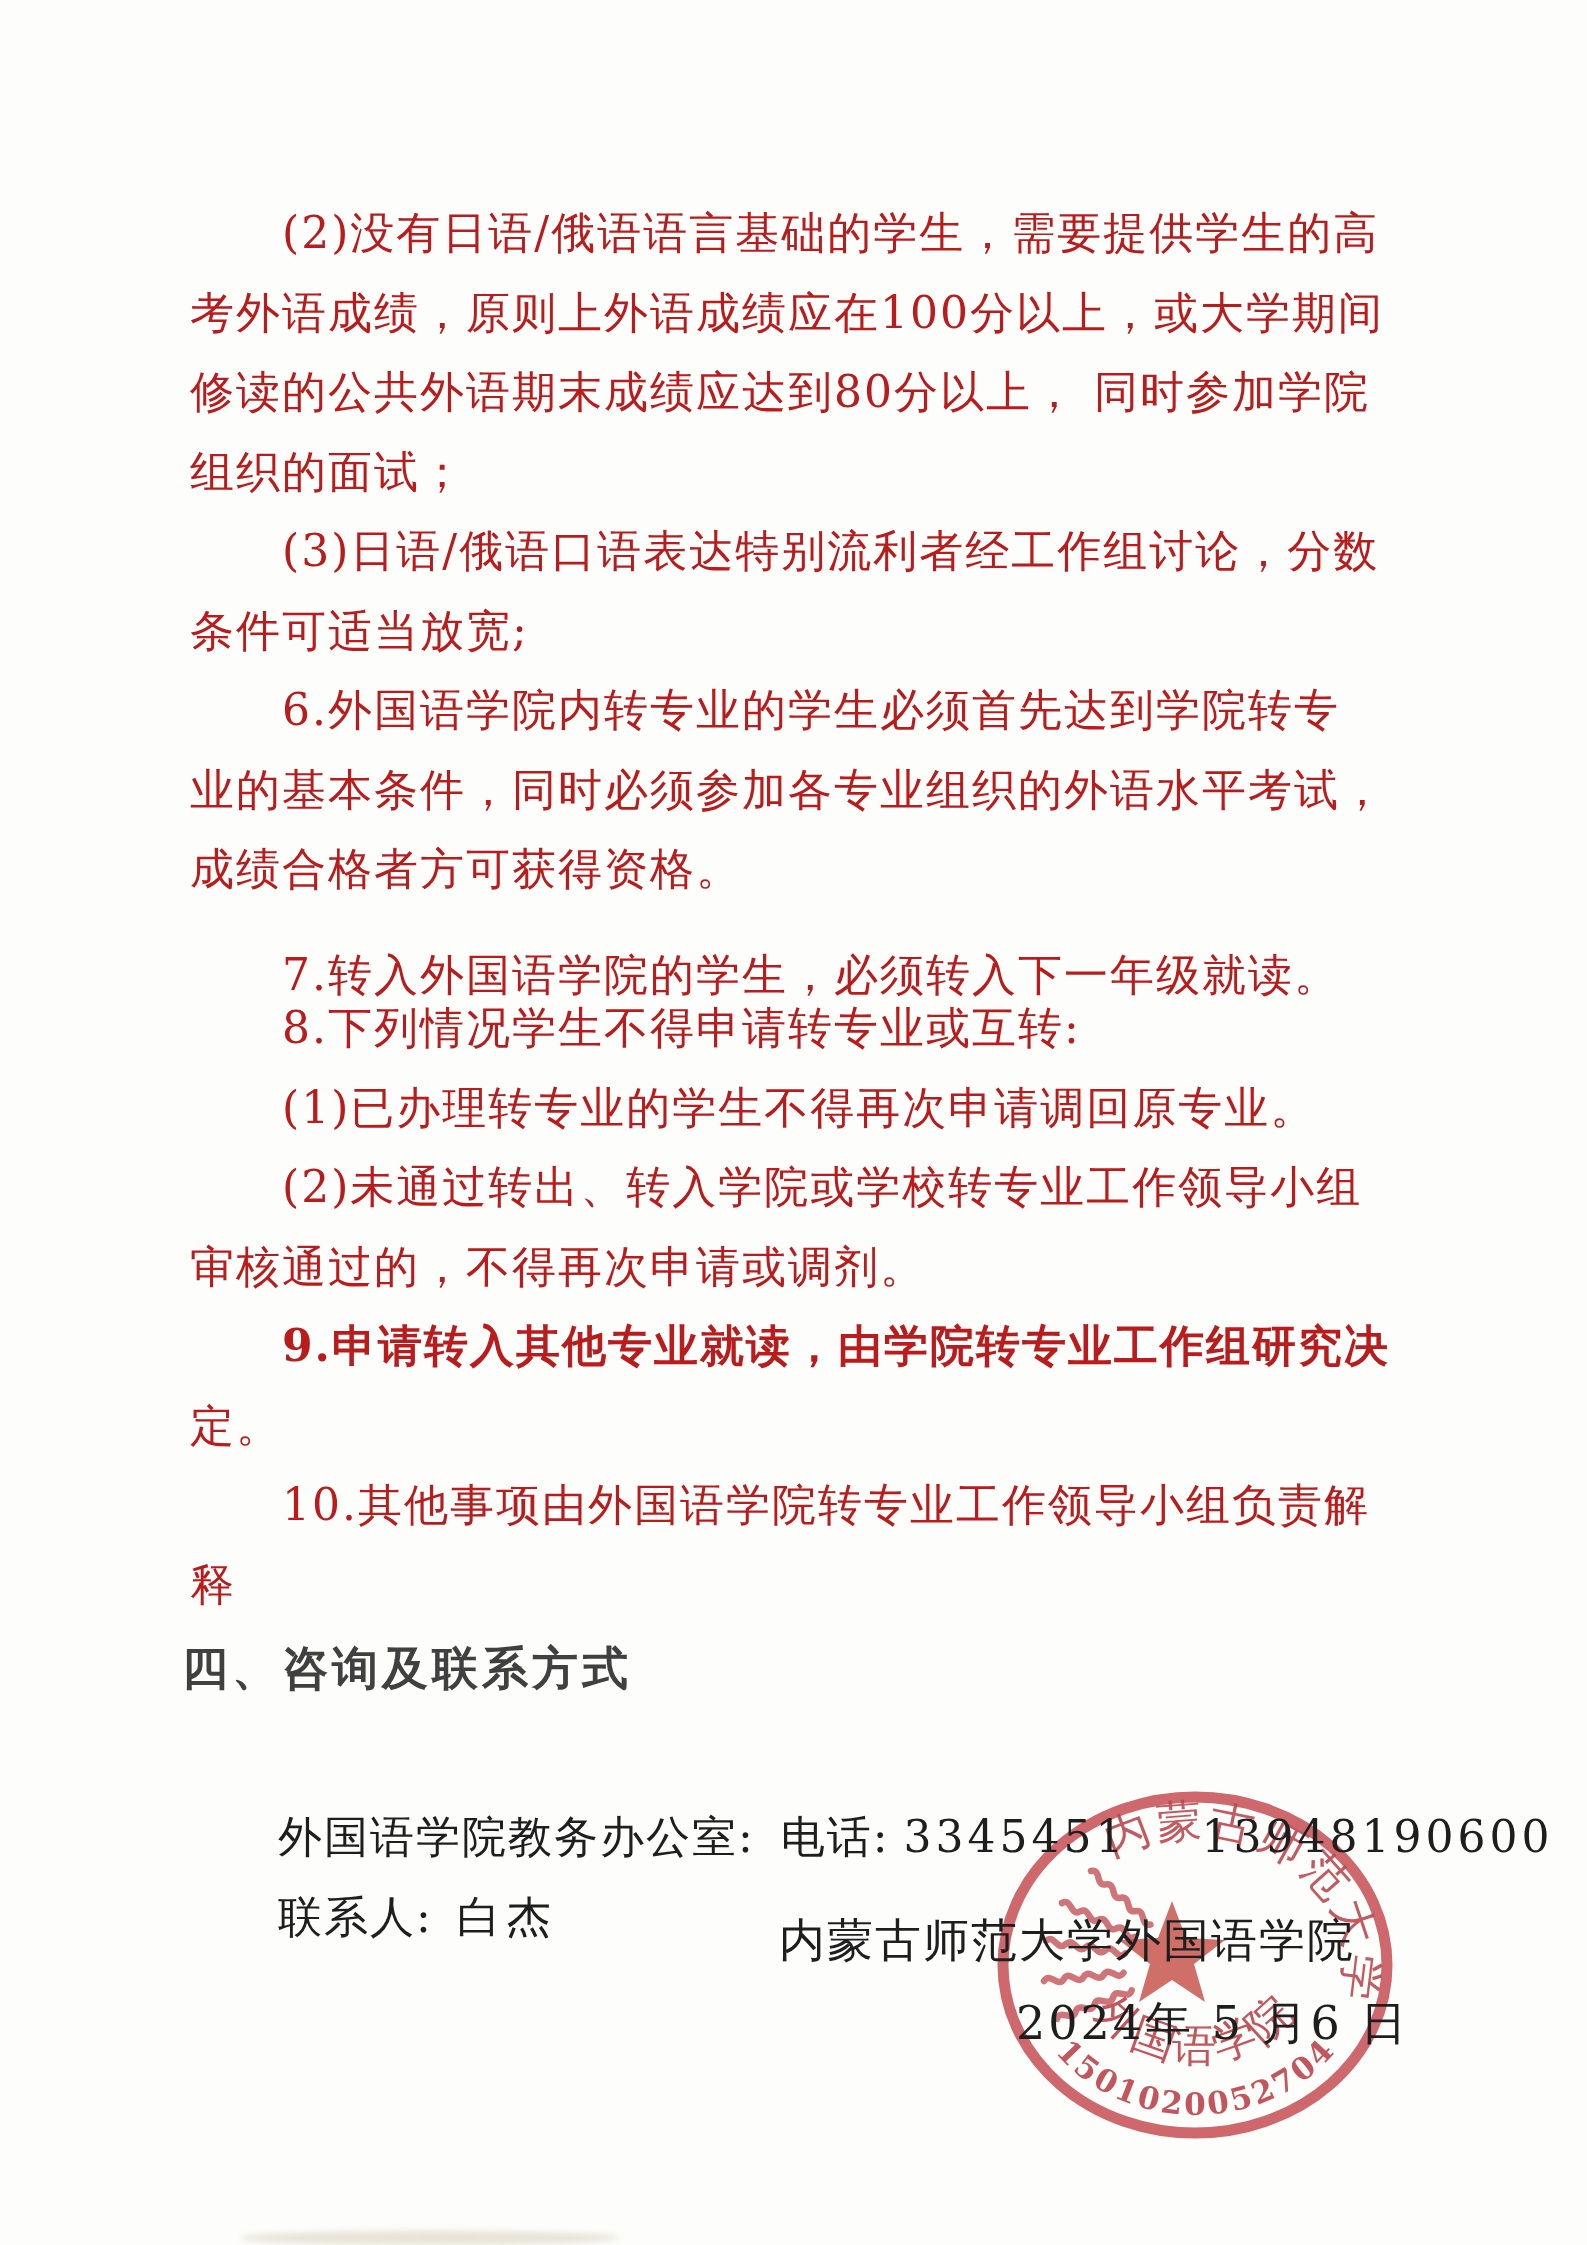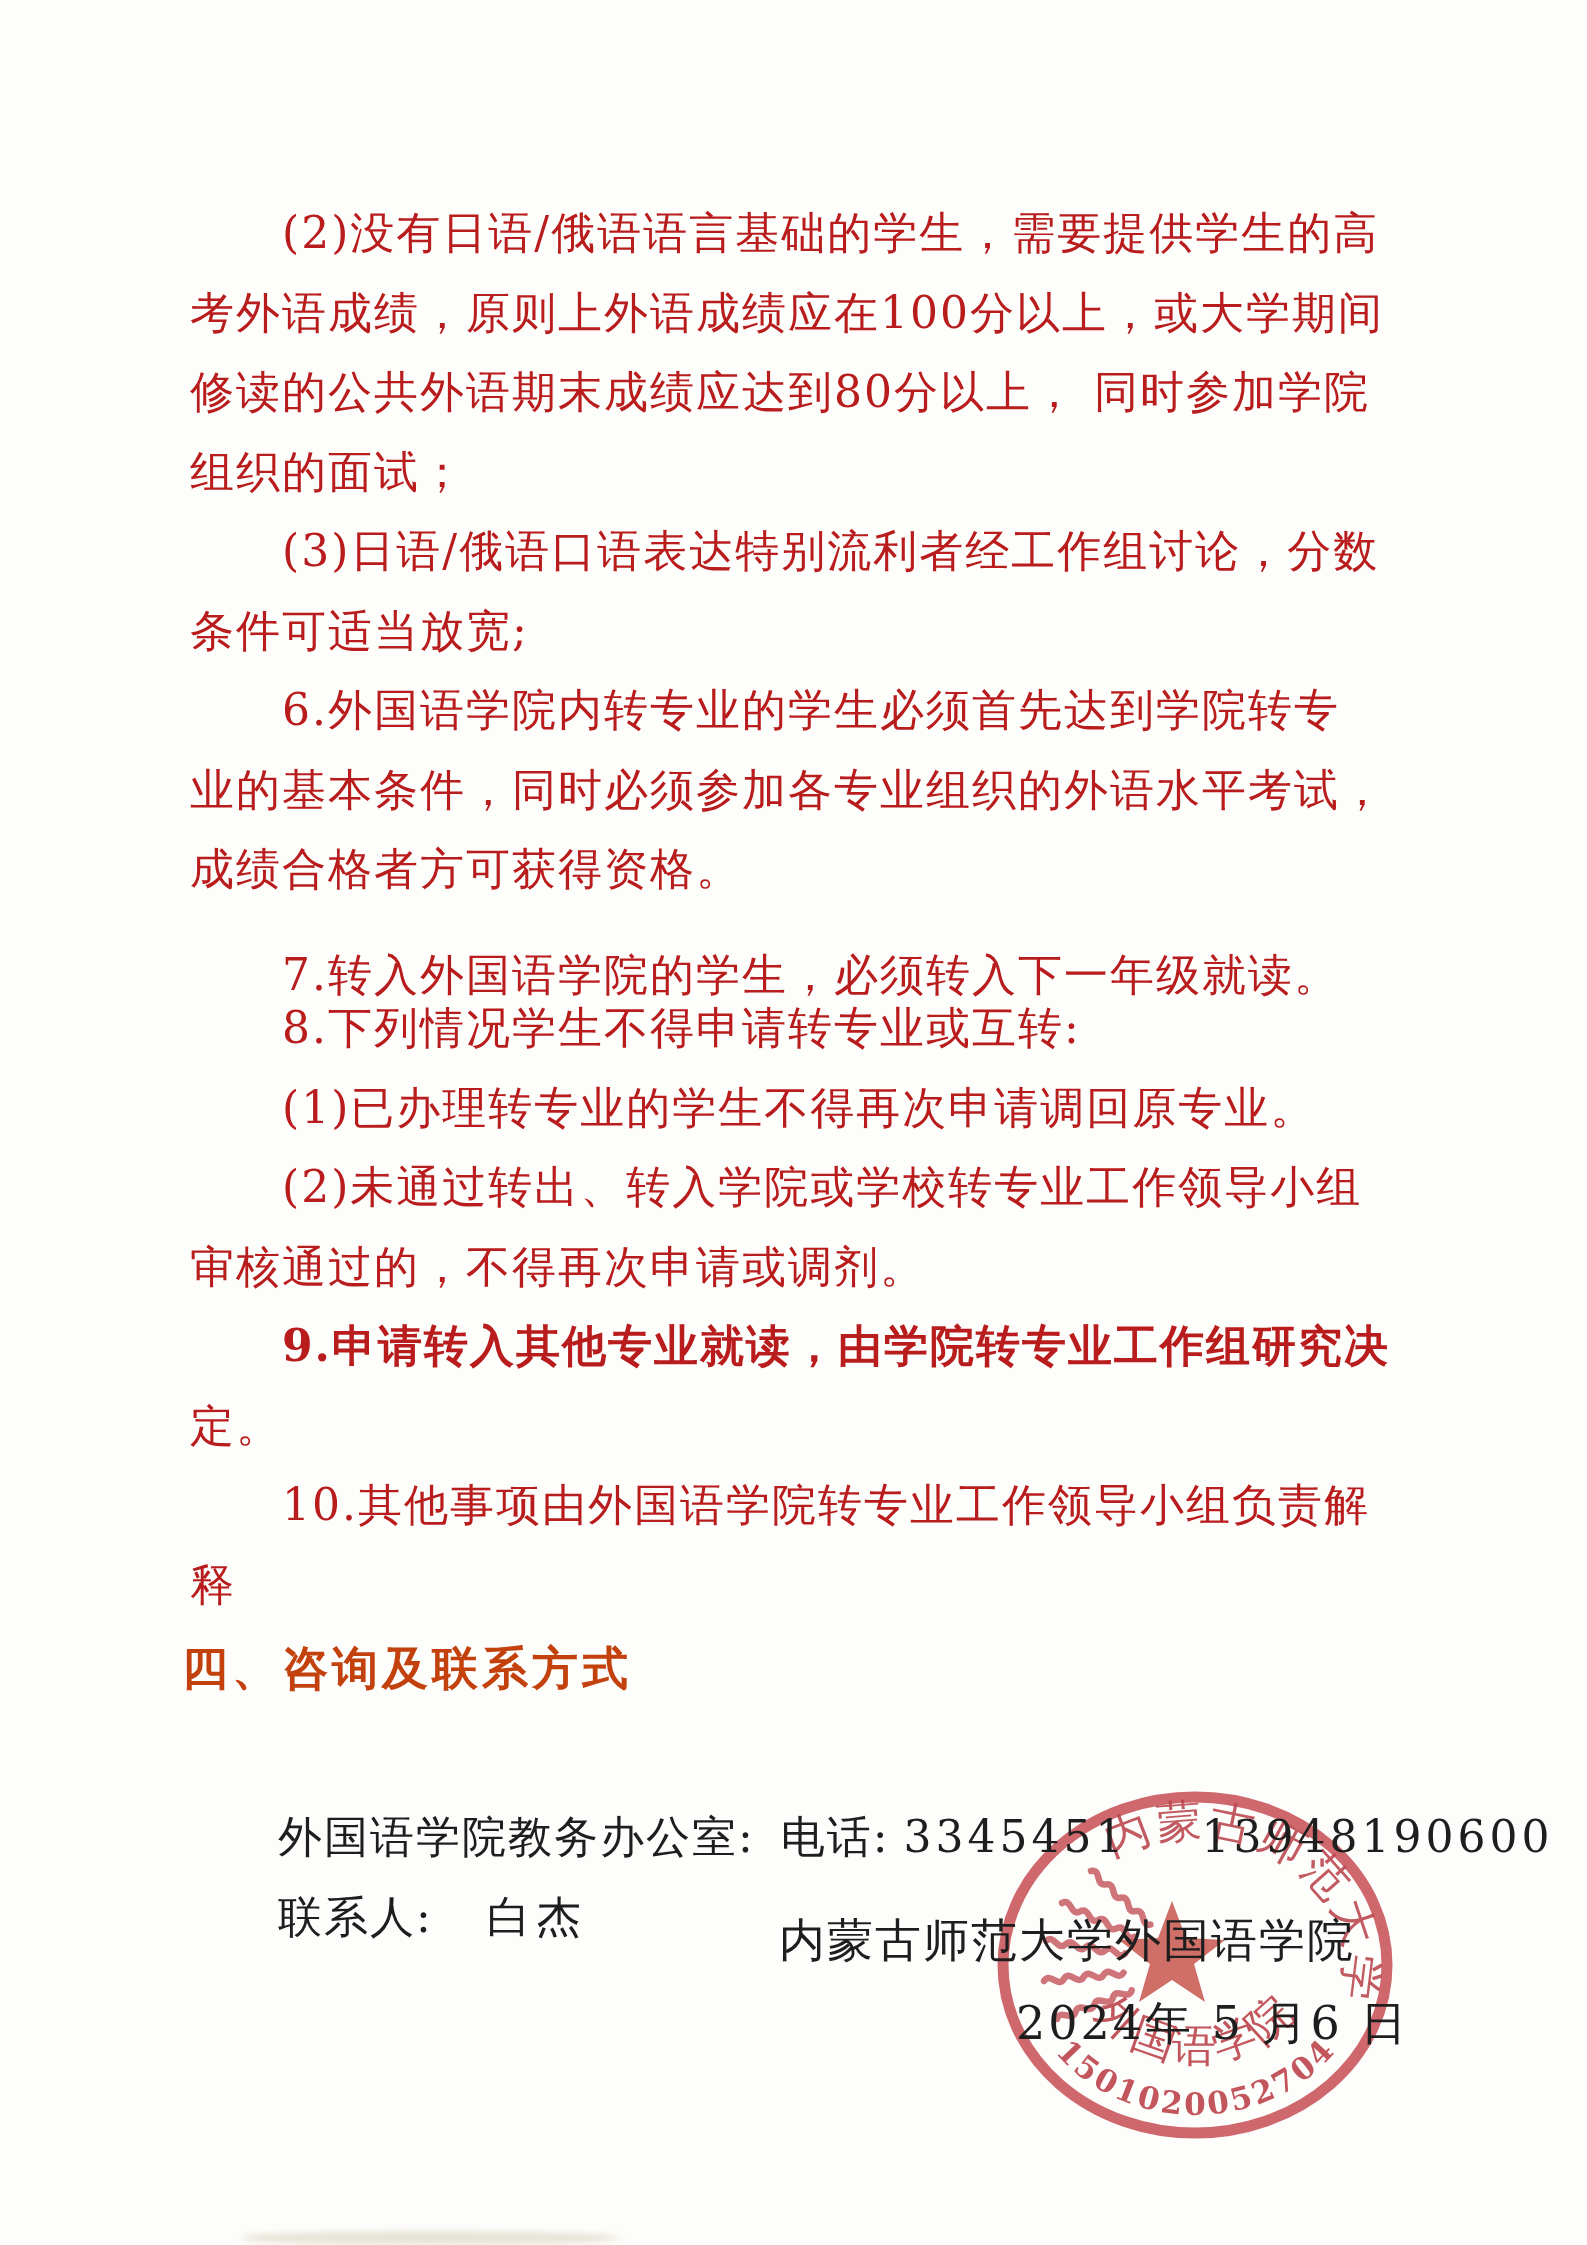--- a/index.html
+++ b/index.html
@@ -20,37 +20,37 @@
     letter-spacing:2px;
     white-space:pre;
     color:#b91c1c;
   }
   .line.indent{padding-left:92px;}
   .heading{
     position:absolute;left:182px;top:1628px;
     height:80px;line-height:80px;
     font-size:46px;font-weight:700;
     font-family:"Liberation Sans","DejaVu Sans",sans-serif;
-    letter-spacing:4px;color:#c2410c;
+    letter-spacing:4px;color:#404040;
     white-space:pre;
   }
   .contact-line{
     position:absolute;left:182px;top:1717px;
     height:80px;line-height:80px;
     font-size:44px;letter-spacing:2px;white-space:pre;
   }
   .contact-line .phone-label{margin-left:26px;}
   .contact-line .phone-1{margin-left:14px;letter-spacing:4px;}
   .contact-line .phone-2{margin-left:74px;letter-spacing:4px;}
   .person-line{
     position:absolute;left:182px;top:1797px;
     height:80px;line-height:80px;
     font-size:44px;letter-spacing:2px;white-space:pre;
   }
-  .person-line .person-name{margin-left:54px;letter-spacing:6px;}
+  .person-line .person-name{margin-left:24px;letter-spacing:6px;}
   .signature-line{
     position:absolute;right:232px;top:1900px;
     height:80px;line-height:80px;
     font-size:46px;letter-spacing:2px;white-space:pre;
   }
   .date-line{
     position:absolute;left:1016px;top:1983px;
     height:80px;line-height:80px;
     font-size:46px;letter-spacing:3px;white-space:pre;
   }

